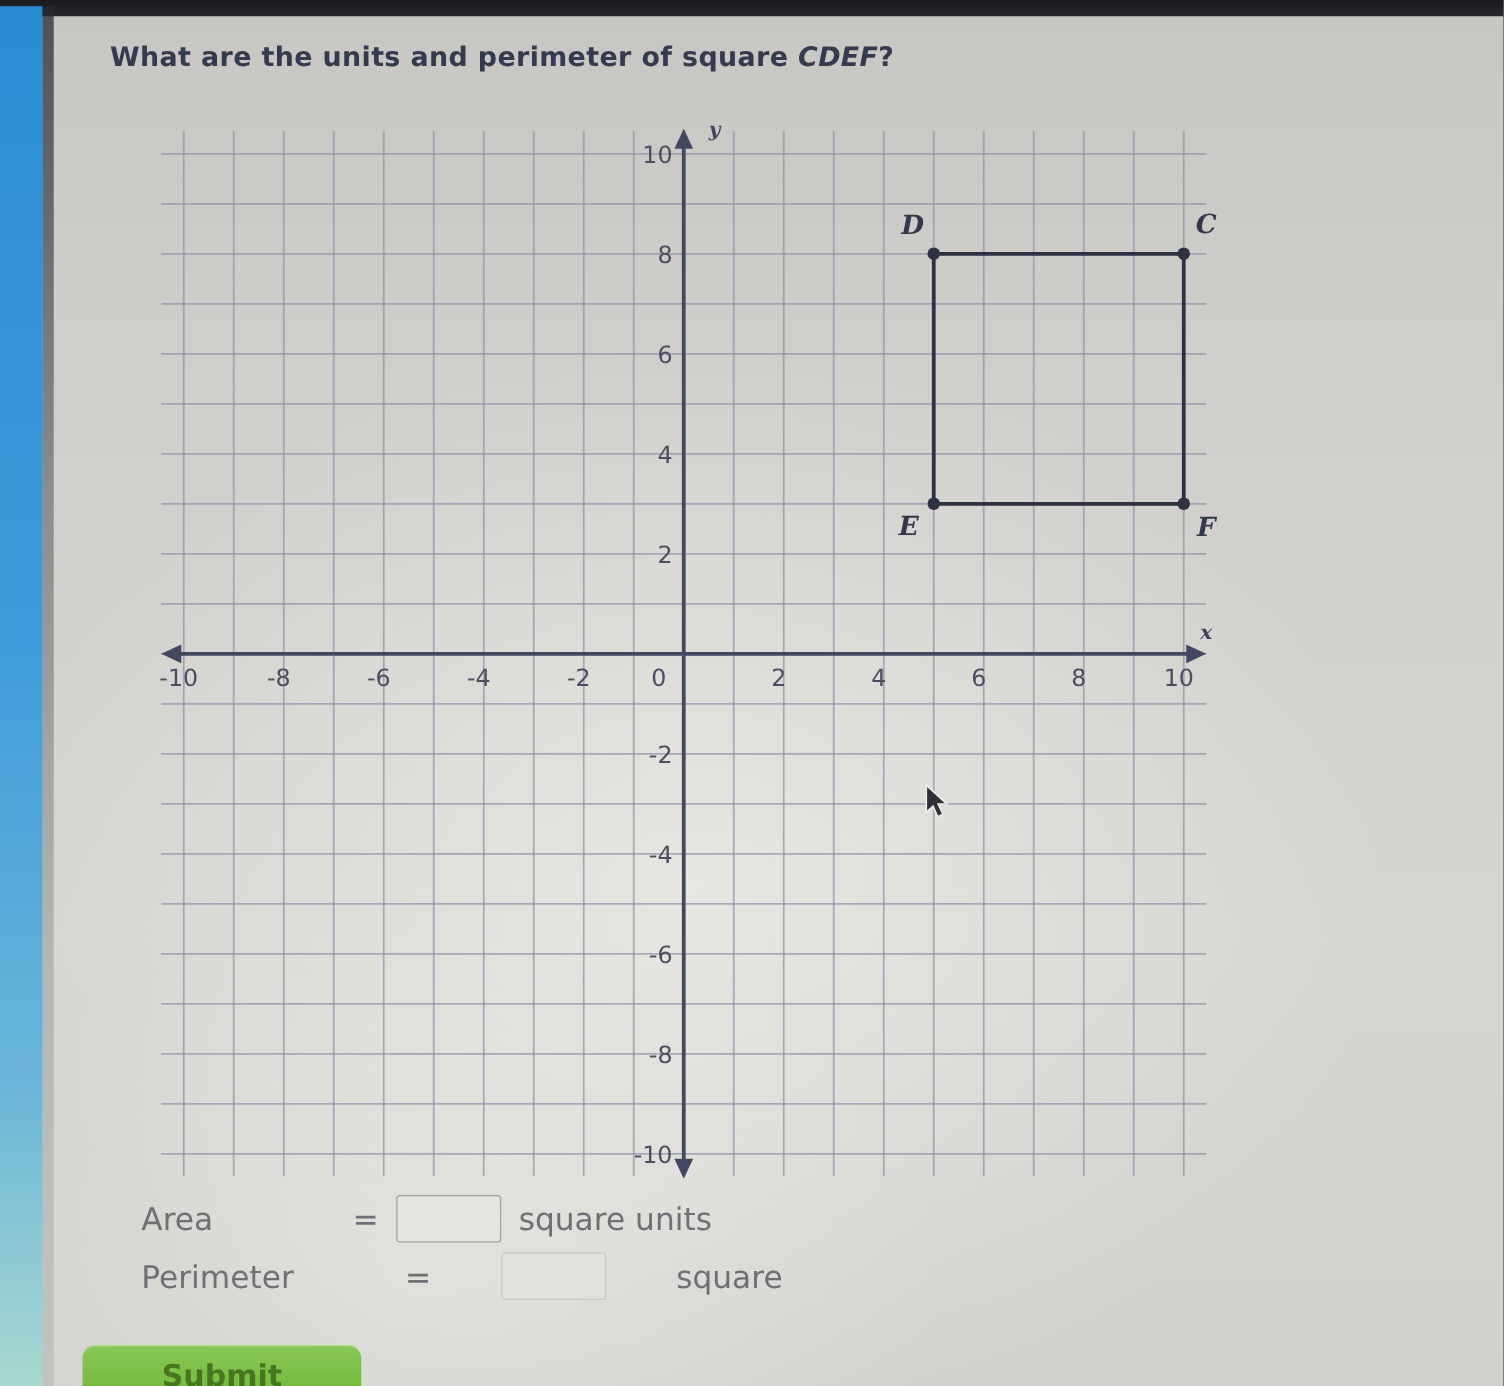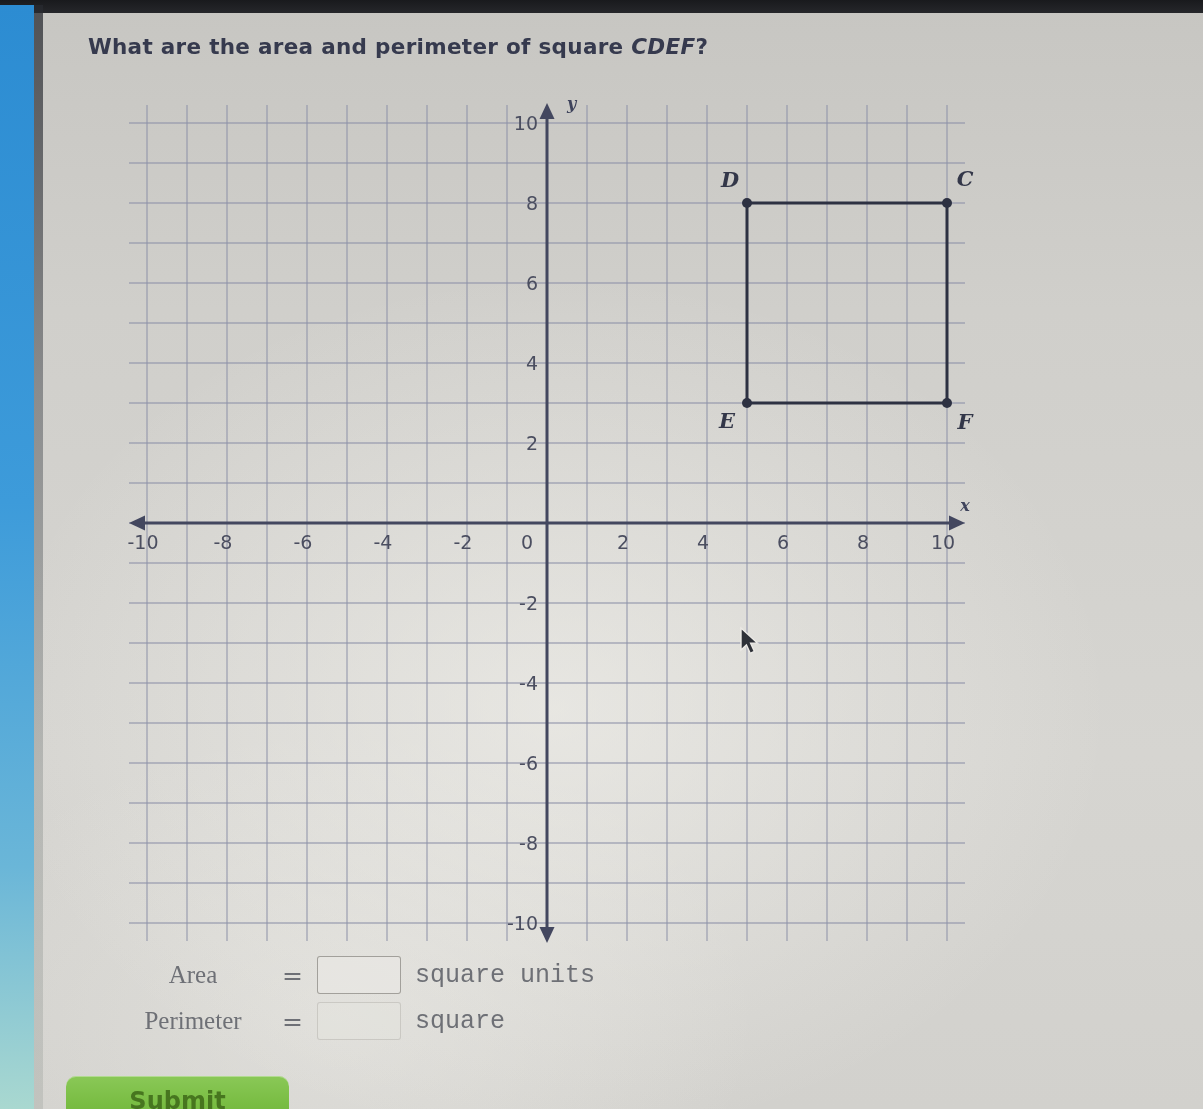--- a/index.html
+++ b/index.html
@@ -25,43 +25,43 @@
   .axis{stroke:#43475f;stroke-width:3;}
   .axis-arrow{fill:#43475f;}
   .tick{font-family:"DejaVu Sans",sans-serif;font-size:19px;fill:#4b4e60;}
   .axis-name{font-family:"DejaVu Serif",serif;font-size:16px;font-weight:700;font-style:italic;fill:#3f445c;}
   .figure{fill:none;stroke:#2d3142;stroke-width:3;}
   .vertex{fill:#2d3142;}
   .vertex-label{font-family:"DejaVu Serif",serif;font-size:21px;font-weight:700;font-style:italic;fill:#333749;}
   .cursor{position:absolute;left:737px;top:626px;}
   .answer-row{position:absolute;display:flex;align-items:center;color:#6e7076;font-size:25px;}
   .area-row{left:113px;top:956px;}
-  .perimeter-row{left:113px;top:1002px;}
-  .ans-label{display:inline-block;width:160px;text-align:center;font-family:Liberation Serif, serif;}
+  .perimeter-row{left:113px;top:1002px;gap:42px;}
+  .ans-label{display:inline-block;width:160px;text-align:left;}
   .ans-eq{margin-left:9px;}
   .ans-input{margin-left:14px;width:84px;height:38px;box-sizing:border-box;
     border:1px solid rgba(150,148,142,.85);border-radius:3px;
     background:rgba(235,234,229,.55);font-size:22px;color:#44475a;text-align:center;outline:none;}
   .perimeter-row .ans-input{border-color:rgba(165,163,158,.4);background:rgba(230,229,224,.35);}
-  .ans-units{margin-left:14px;font-family:Liberation Mono, monospace;}
+  .ans-units{margin-left:14px;}
   .submit{position:absolute;left:66px;top:1076px;width:223px;height:50px;
     border:none;border-radius:10px;cursor:pointer;
     background:linear-gradient(180deg,#8ac857 0%,#79bd43 55%,#6fb43b 100%);
     box-shadow:inset 0 1px 0 rgba(255,255,255,.35);
     color:#47761f;font-family:"DejaVu Sans",sans-serif;font-size:24px;font-weight:700;}
 </style>
 </head>
 <body>
 
 <div class="screen">
   <div class="topbar"></div>
   <div class="bluestrip"></div>
   <div class="edge"></div>
 
-  <h1 class="title"><span>What are the area and perimeter of square </span><i>CDEF</i><span>?</span></h1>
+  <h1 class="title"><span>What are the units and perimeter of square </span><i>CDEF</i><span>?</span></h1>
 
   <svg class="grid-svg" width="860" height="860" viewBox="0 0 860 860">
       <line x1="30" y1="12" x2="30" y2="848" class="gridline"></line>
       <line x1="12" y1="830" x2="848" y2="830" class="gridline"></line>
       <line x1="70" y1="12" x2="70" y2="848" class="gridline"></line>
       <line x1="12" y1="790" x2="848" y2="790" class="gridline"></line>
       <line x1="110" y1="12" x2="110" y2="848" class="gridline"></line>
       <line x1="12" y1="750" x2="848" y2="750" class="gridline"></line>
       <line x1="150" y1="12" x2="150" y2="848" class="gridline"></line>
       <line x1="12" y1="710" x2="848" y2="710" class="gridline"></line>

